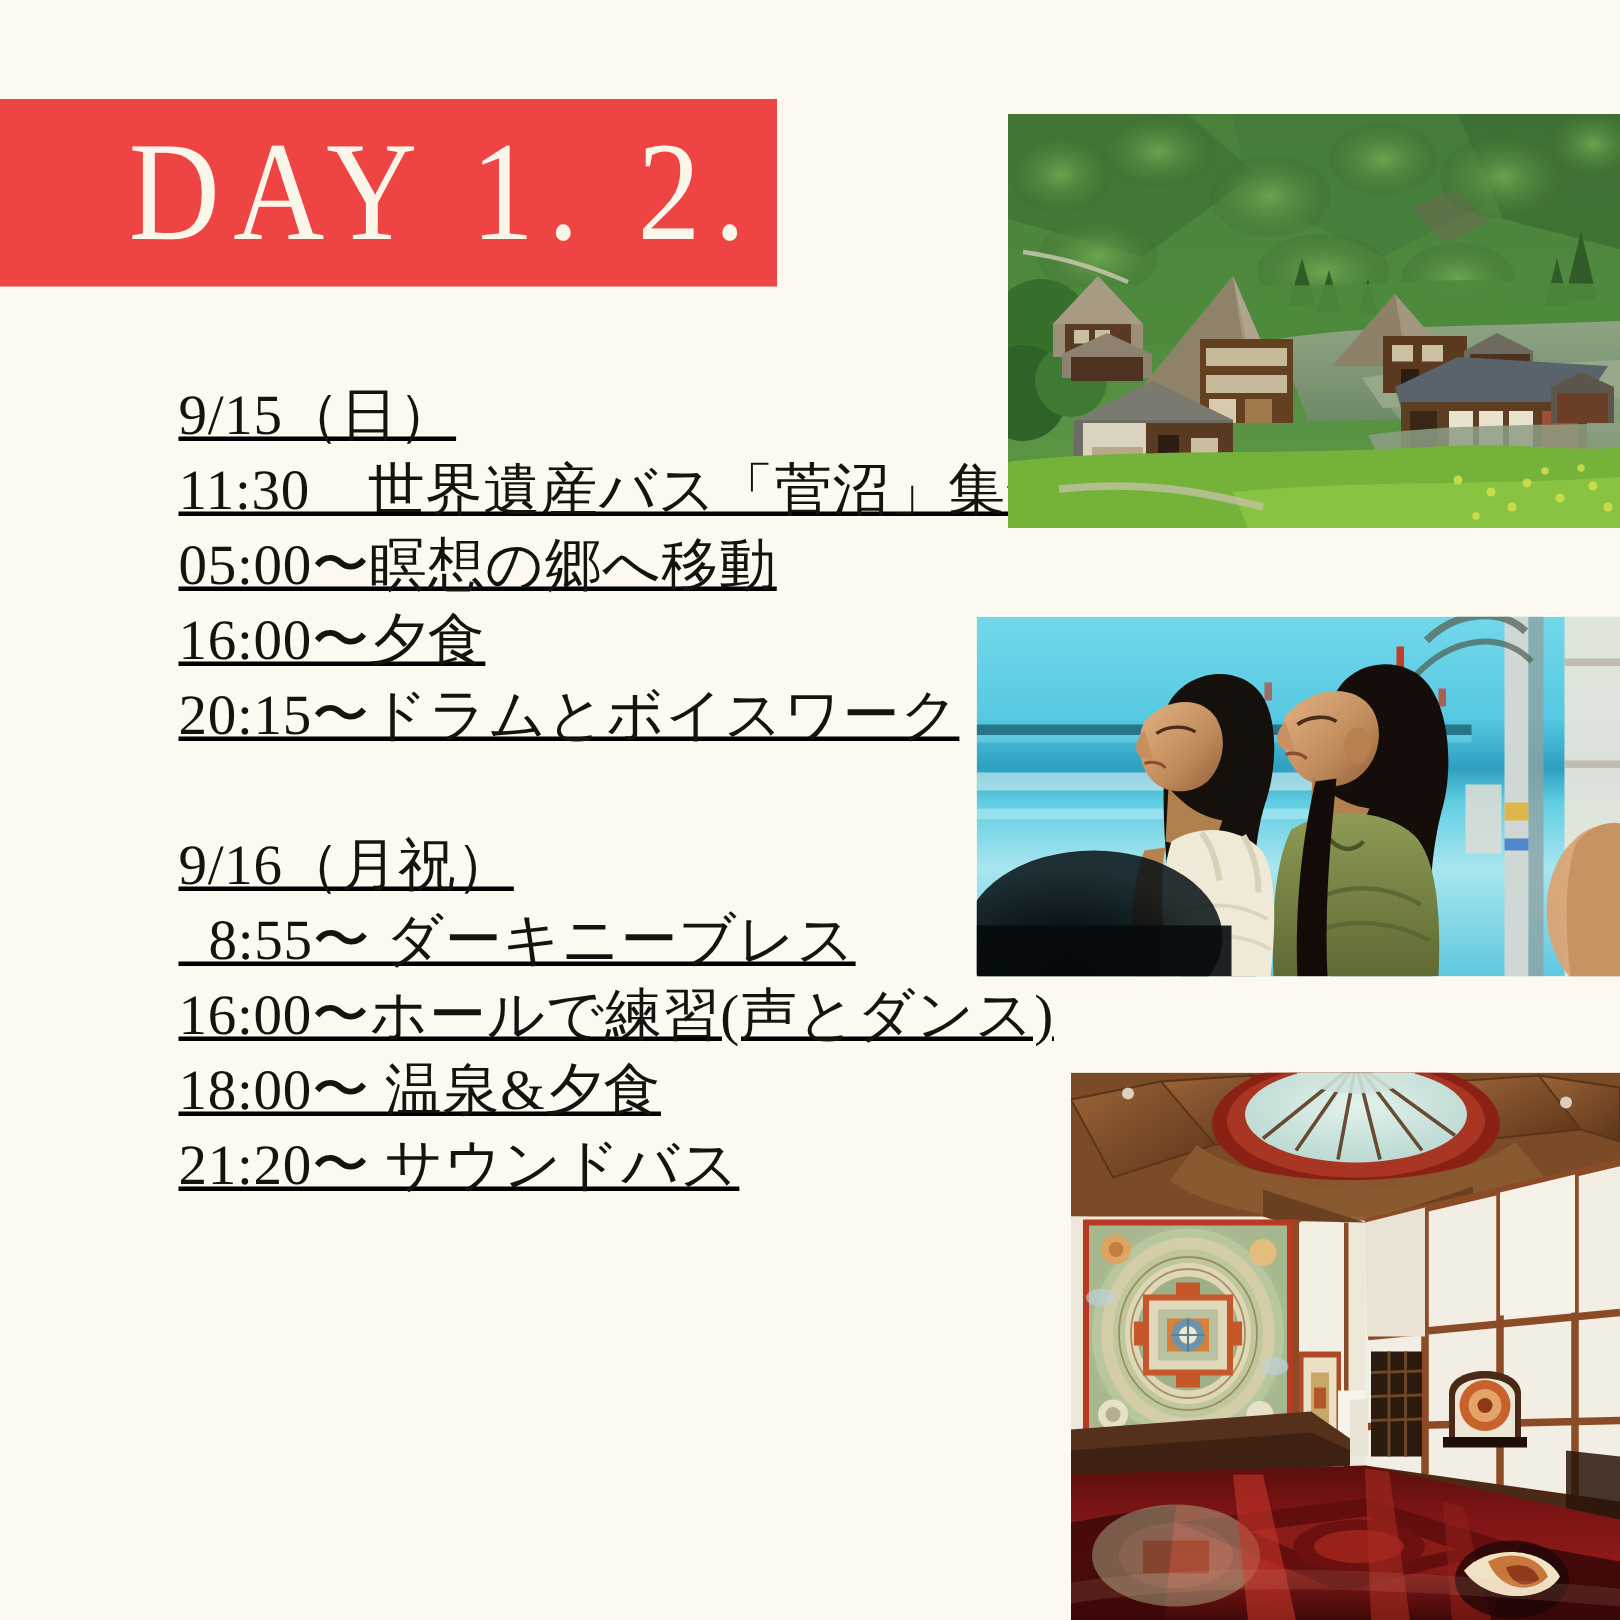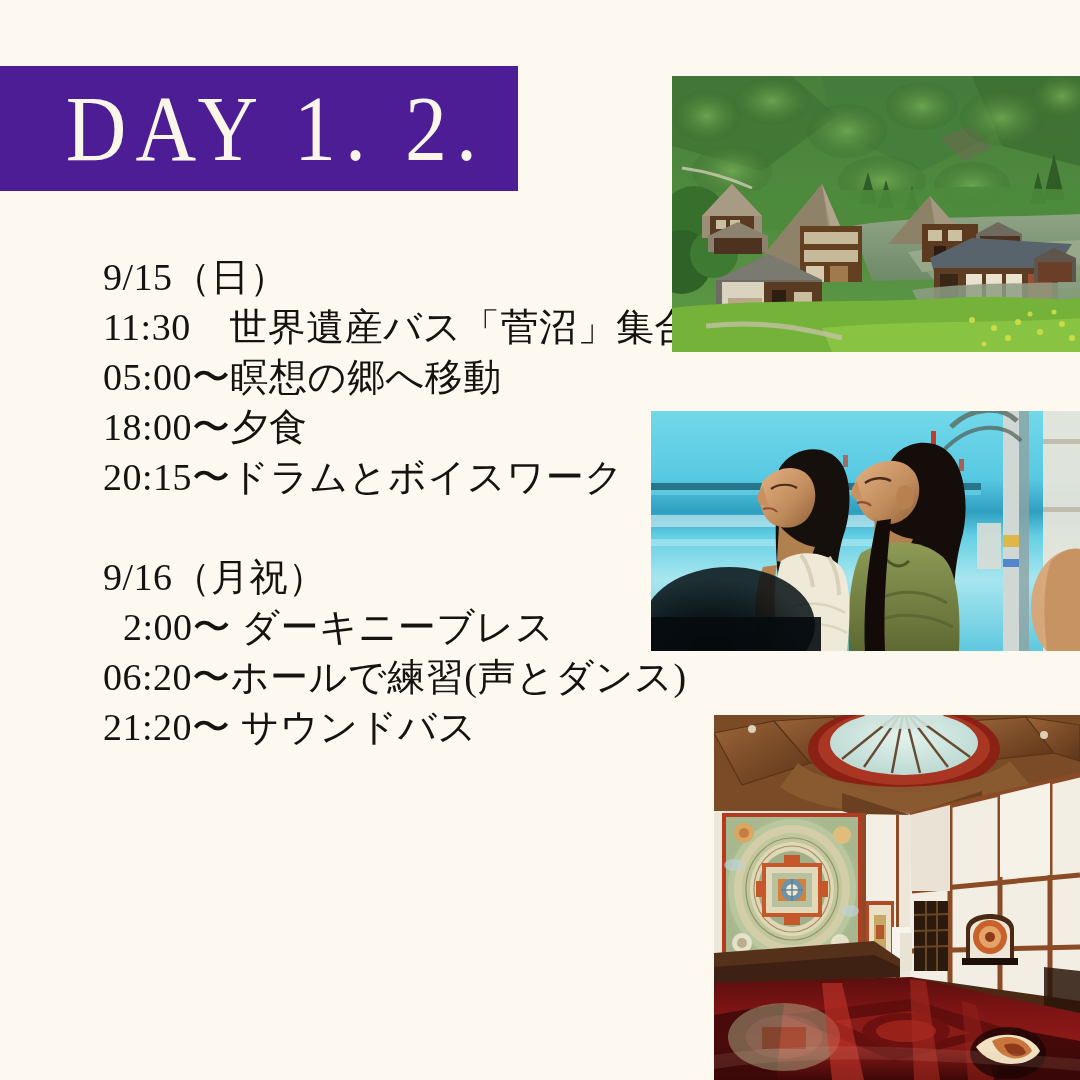--- a/index.html
+++ b/index.html
@@ -23,45 +23,46 @@
     overflow: hidden;
   }
 
   
   .title-band {
     position: absolute;
     left: 0;
     top: 66px;
     width: 518px;
     height: 125px;
-    background: #4c1d95;
+    background: #ef4444;
     display: flex;
     align-items: center;
     justify-content: flex-end;
     box-sizing: border-box;
-    padding-right: 32px;
+    padding-right: 12px;
   }
   .title-text {
     color: #FBF6EA;
     font-size: 84px;
     line-height: 1;
     letter-spacing: 9px;
     font-weight: 400;
     white-space: pre;
     font-family: "Liberation Serif", "DejaVu Serif", serif;
     transform: scaleY(1.12);
     transform-origin: center;
   }
 
   
   .schedule {
     position: absolute;
-    left: 103px;
+    left: 119px;
     top: 252px;
     width: 580px;
+    text-decoration: underline;
   }
   .sched-line {
     font-size: 38px;
     line-height: 50px;
     color: #15130F;
     white-space: pre;
     letter-spacing: 0.5px;
     font-family: "Liberation Serif", "DejaVu Serif", serif;
   }
   .sched-gap {
@@ -102,30 +103,31 @@
   <div class="title-band">
     <div class="title-text">DAY 1. 2.</div>
   </div>
 
   <div class="schedule">
 
     <div class="sched-block">
       <div class="sched-line">9/15（日）</div>
       <div class="sched-line">11:30　世界遺産バス「菅沼」集合</div>
       <div class="sched-line">05:00〜瞑想の郷へ移動</div>
-      <div class="sched-line">18:00〜夕食</div>
+      <div class="sched-line">16:00〜夕食</div>
       <div class="sched-line">20:15〜ドラムとボイスワーク</div>
     </div>
 
     <div class="sched-gap"></div>
 
     <div class="sched-block">
       <div class="sched-line">9/16（月祝）</div>
-      <div class="sched-line">  2:00〜 ダーキニーブレス</div>
-      <div class="sched-line">06:20〜ホールで練習(声とダンス)</div>
+      <div class="sched-line">  8:55〜 ダーキニーブレス</div>
+      <div class="sched-line">16:00〜ホールで練習(声とダンス)</div>
+      <div class="sched-line">18:00〜 温泉&amp;夕食</div>
       <div class="sched-line">21:20〜 サウンドバス</div>
     </div>
 
   </div>
 
   <div class="photo" id="photo-village">
     <svg viewBox="0 0 408 276" preserveAspectRatio="none">
       <defs>
         <linearGradient id="gHill" x1="0" y1="0" x2="0" y2="1">
           <stop offset="0%" stop-color="#49803C"></stop>

